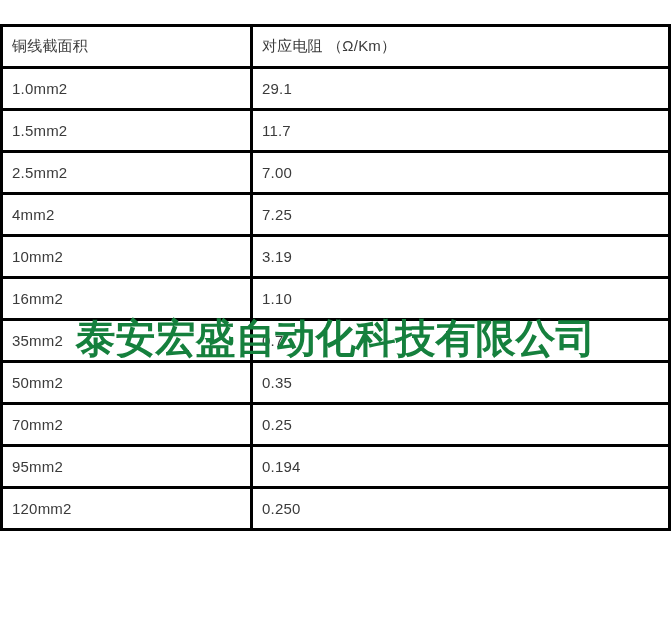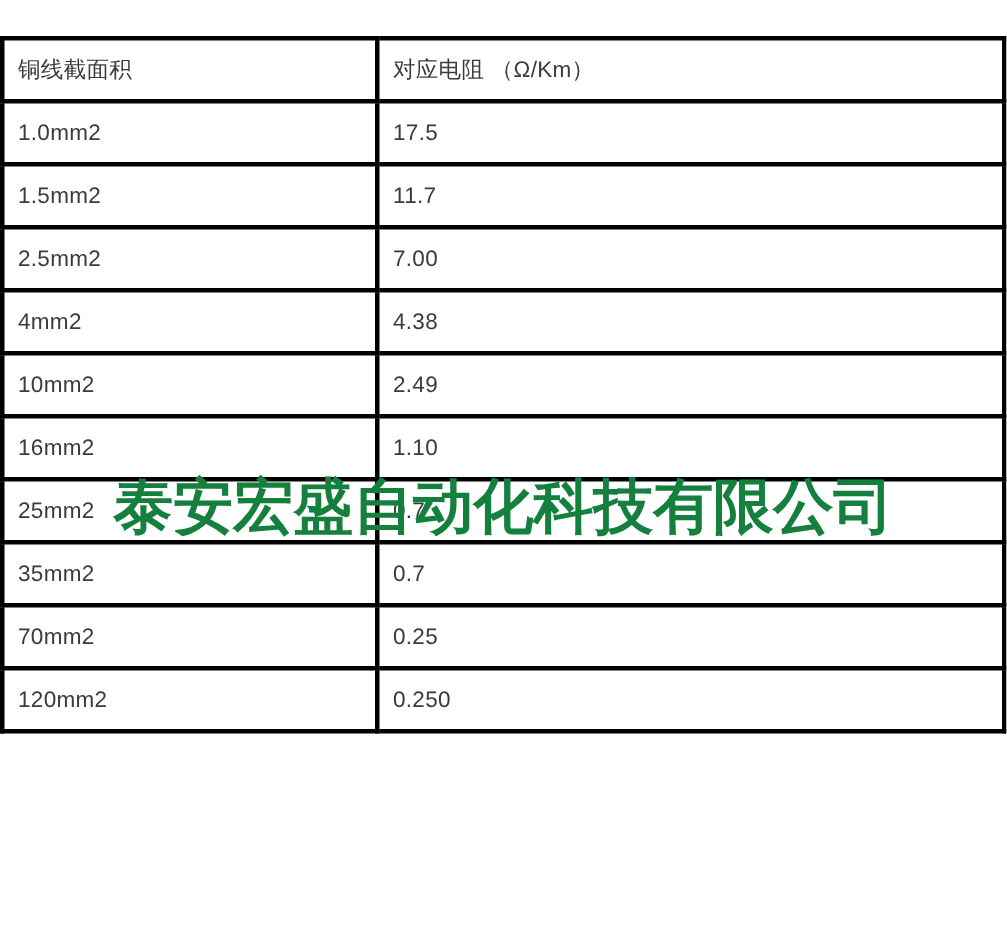--- a/index.html
+++ b/index.html
@@ -70,53 +70,57 @@
     </colgroup>
     <thead>
       <tr>
         <th>铜线截面积</th>
         <th>对应电阻 （Ω/Km）</th>
       </tr>
     </thead>
     <tbody>
         <tr>
           <td>1.0mm2</td>
-          <td>17.5</td>
+          <td>29.1</td>
         </tr>
         <tr>
           <td>1.5mm2</td>
           <td>11.7</td>
         </tr>
         <tr>
           <td>2.5mm2</td>
           <td>7.00</td>
         </tr>
         <tr>
           <td>4mm2</td>
-          <td>4.38</td>
+          <td>7.25</td>
         </tr>
         <tr>
           <td>10mm2</td>
-          <td>2.49</td>
+          <td>3.19</td>
         </tr>
         <tr>
           <td>16mm2</td>
           <td>1.10</td>
         </tr>
         <tr>
-          <td>25mm2</td>
-          <td>0.7</td>
-        </tr>
-        <tr>
           <td>35mm2</td>
           <td>0.7</td>
         </tr>
         <tr>
+          <td>50mm2</td>
+          <td>0.35</td>
+        </tr>
+        <tr>
           <td>70mm2</td>
           <td>0.25</td>
+        </tr>
+        <tr>
+          <td>95mm2</td>
+          <td>0.194</td>
         </tr>
         <tr>
           <td>120mm2</td>
           <td>0.250</td>
         </tr>
       </tbody>
   </table>
 
   <div class="watermark">泰安宏盛自动化科技有限公司</div>
 

